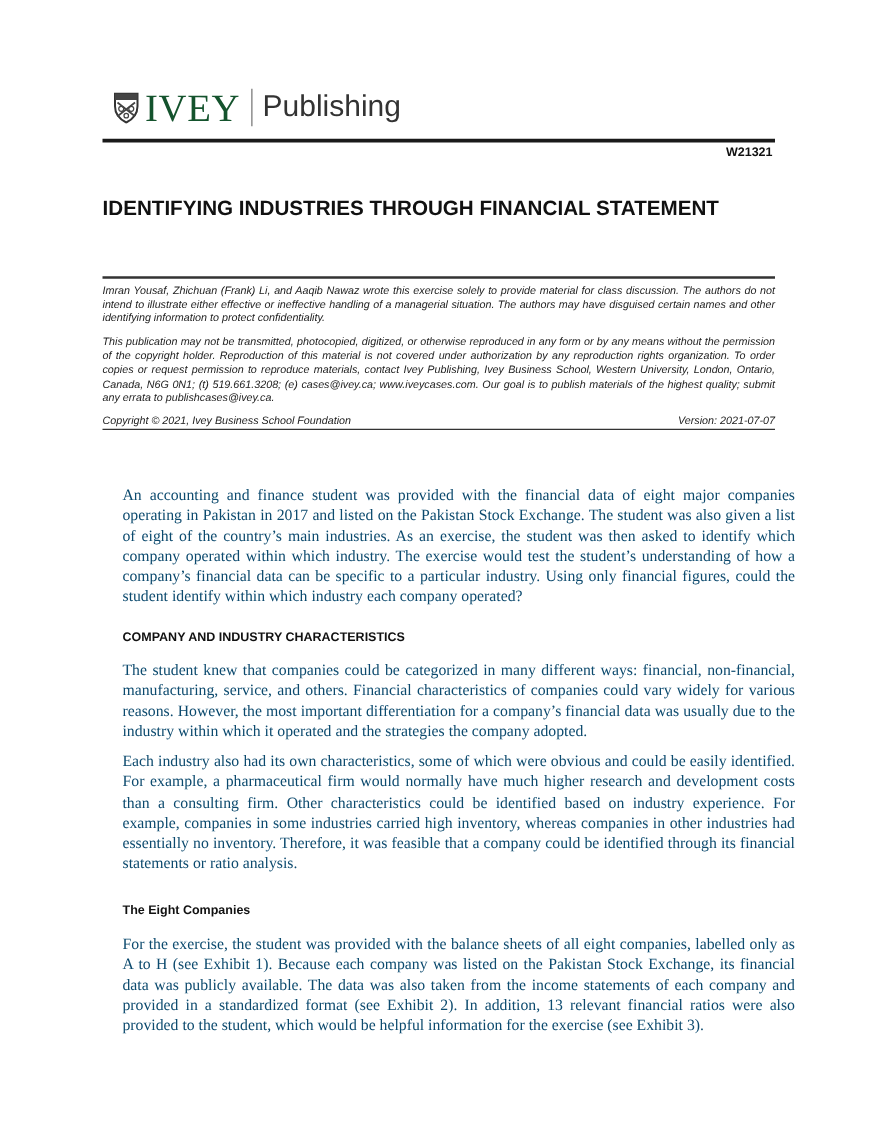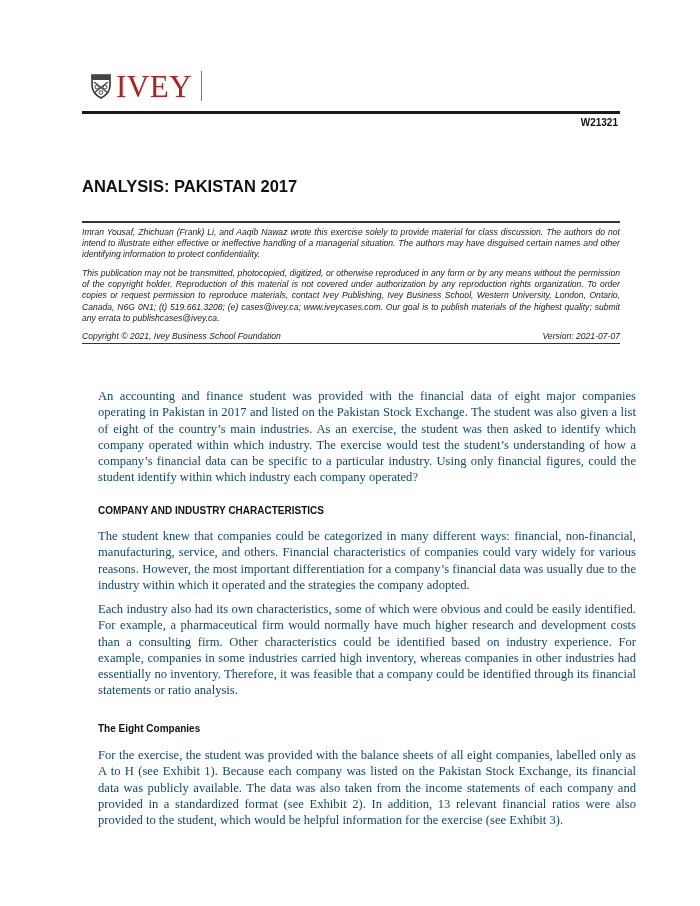--- a/index.html
+++ b/index.html
@@ -25,21 +25,21 @@
     }
     .crest {
       width: 22px;
       height: 26px;
       margin-right: 4px;
     }
     .ivey-word {
       font-family: "Liberation Serif", "DejaVu Serif", serif;
       font-size: 31px;
       letter-spacing: 0.5px;
-      color: #b91c1c;
+      color: #14532d;
       line-height: 1;
     }
     .logo-divider {
       width: 1px;
       height: 30px;
       background: #777;
       margin: 0 8px 0 9px;
     }
     .publishing-word {
       font-family: "Liberation Sans", "DejaVu Sans", sans-serif;
@@ -142,28 +142,28 @@
   <svg class="crest" viewBox="0 0 22 26">
     <path d="M2 2 H20 V12 C20 19 15 23 11 25 C7 23 2 19 2 12 Z" fill="#fff" stroke="#333" stroke-width="1.6"></path>
     <rect x="2" y="2" width="18" height="5" fill="#444"></rect>
     <path d="M4 9 L18 20 M18 9 L4 20" stroke="#444" stroke-width="1.4"></path>
     <circle cx="7" cy="14" r="2" fill="none" stroke="#444" stroke-width="1"></circle>
     <circle cx="15" cy="14" r="2" fill="none" stroke="#444" stroke-width="1"></circle>
     <circle cx="11" cy="19.5" r="1.8" fill="none" stroke="#444" stroke-width="1"></circle>
   </svg>
   <span class="ivey-word">IVEY</span>
   <span class="logo-divider"></span>
+  <span class="publishing-word">Publishing</span>
 </div>
 
 <div class="rule-thick" style="top:111px;"></div>
 <div class="case-number">W21321</div>
 
 <h1 class="title">
-  <br>
-  <span>ANALYSIS: PAKISTAN 2017</span>
+  <span>IDENTIFYING INDUSTRIES THROUGH FINANCIAL STATEMENT</span><br>
 </h1>
 
 <div class="rule-mid" style="top:221px;"></div>
 <p class="fineprint" style="top:227px;">Imran Yousaf, Zhichuan (Frank) Li, and Aaqib Nawaz wrote this exercise solely to provide material for class discussion. The authors do not intend to illustrate either effective or ineffective handling of a managerial situation. The authors may have disguised certain names and other identifying information to protect confidentiality.</p>
 <p class="fineprint" style="top:268px;">This publication may not be transmitted, photocopied, digitized, or otherwise reproduced in any form or by any means without the permission of the copyright holder. Reproduction of this material is not covered under authorization by any reproduction rights organization. To order copies or request permission to reproduce materials, contact Ivey Publishing, Ivey Business School, Western University, London, Ontario, Canada, N6G 0N1; (t) 519.661.3208; (e) cases@ivey.ca; www.iveycases.com. Our goal is to publish materials of the highest quality; submit any errata to publishcases@ivey.ca.</p>
 <div class="copyright-row">
   <span>Copyright © 2021, Ivey Business School Foundation</span>
   <span>Version: 2021-07-07</span>
 </div>
 <div class="rule-thin" style="top:343px;"></div>

